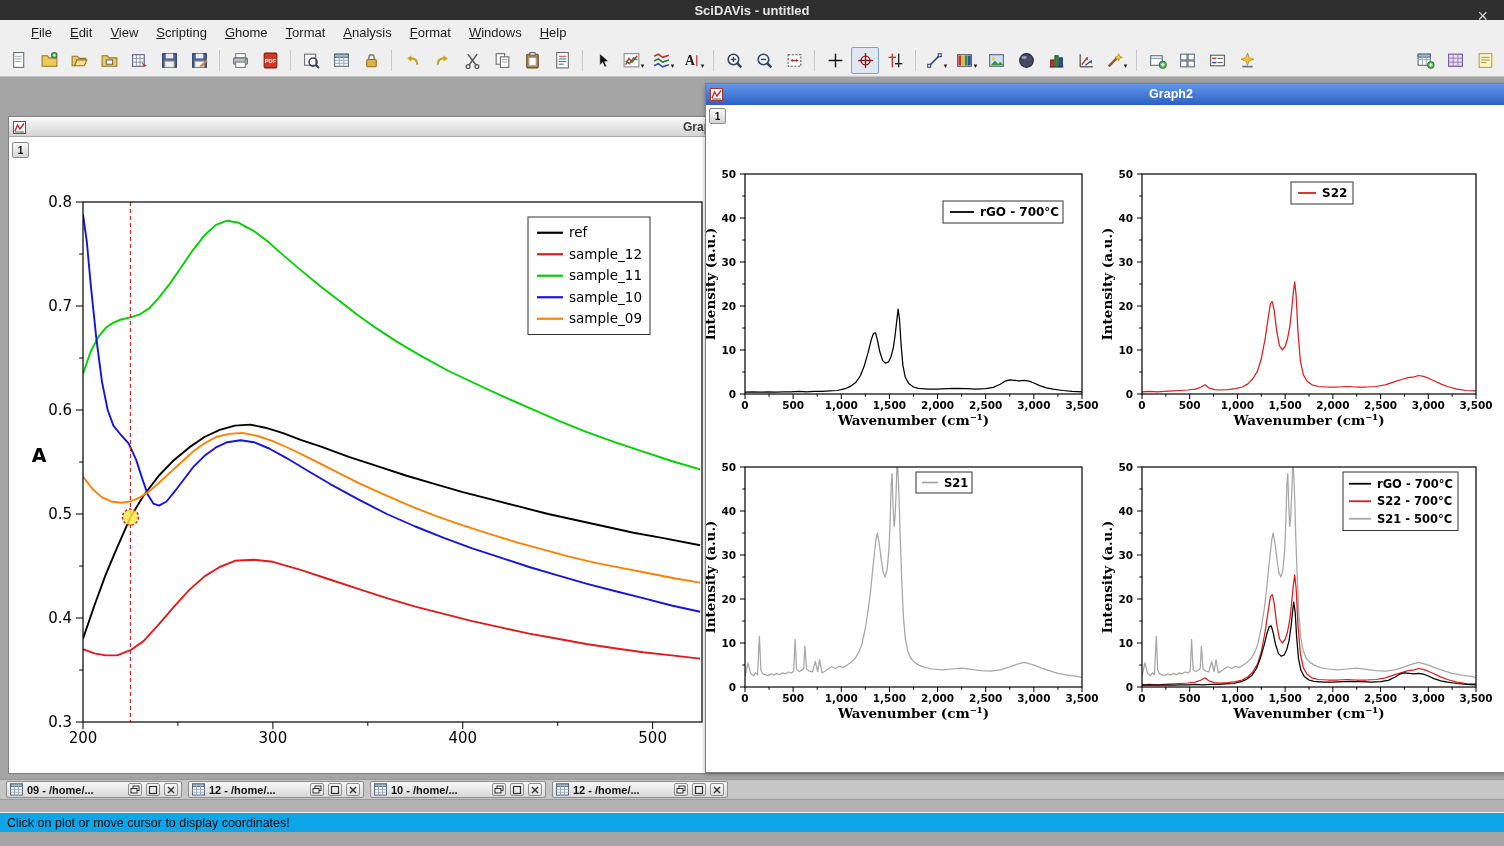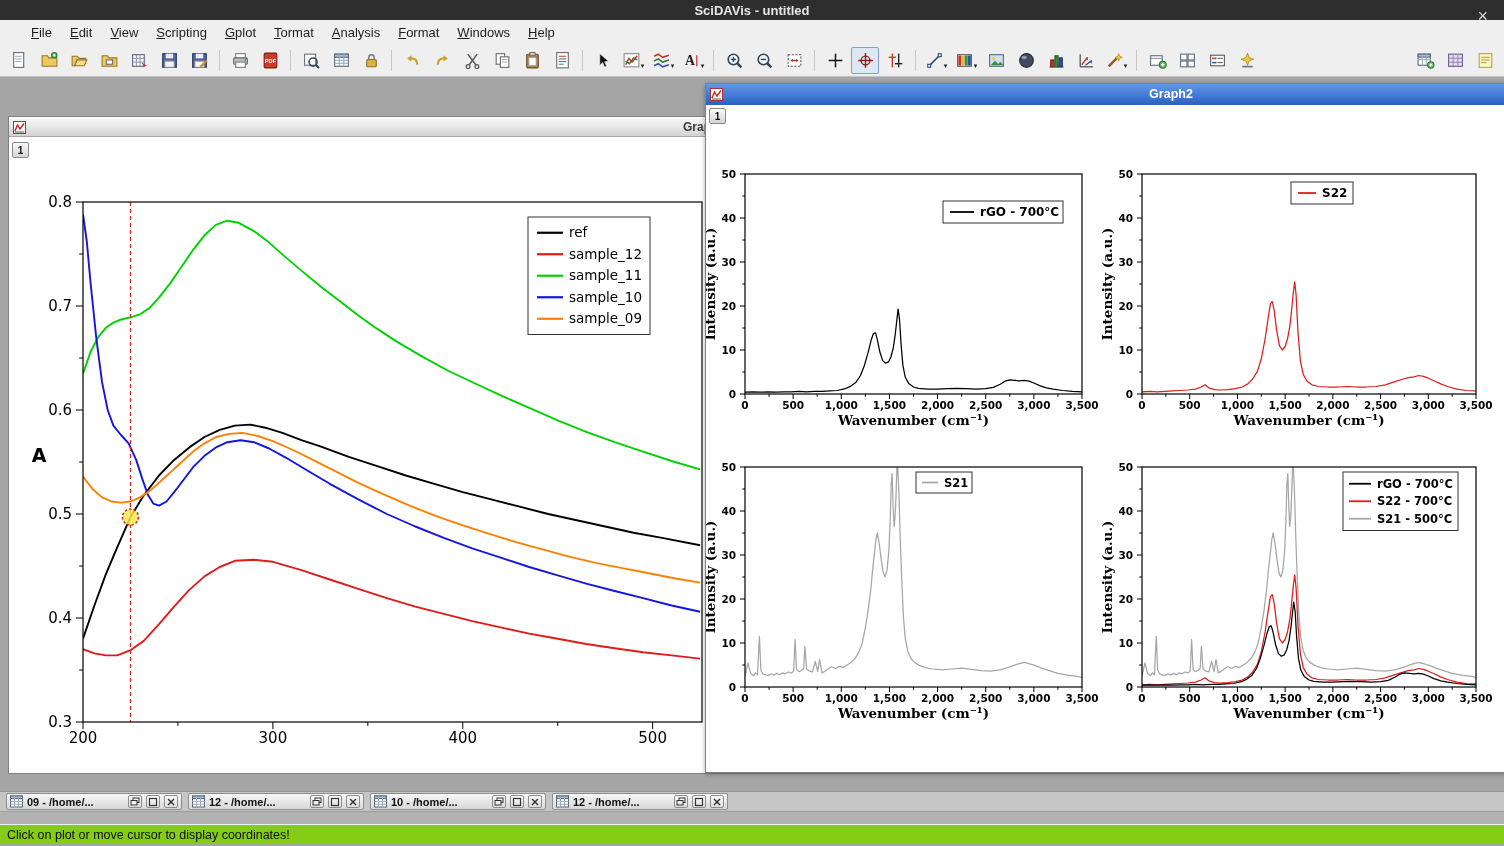--- a/index.html
+++ b/index.html
@@ -24,42 +24,42 @@
 .g1-titlebar{height:20px;background:linear-gradient(#fbfbfb,#d3d3d3);border-bottom:1px solid #a8a8a8;position:relative;}
 .g1-title{position:absolute;left:50%;top:3px;transform:translateX(-50%);font-size:12px;font-weight:bold;color:#3a3a3a;}
 .winicon{position:absolute;left:4px;top:3px;width:13px;height:13px;}
 .g2-titlebar{height:21px;background:linear-gradient(#6297ea,#2b60c2);position:relative;}
 .g2-title{position:absolute;left:50%;top:3px;transform:translateX(-50%);font-size:12.5px;font-weight:bold;color:#fff;}
 .g2-btns{position:absolute;right:3px;top:3px;display:flex;gap:3px;}
 .tb-btn{width:17px;height:15px;background:linear-gradient(#a9c4ef,#6d97dd);border:1px solid #1d4898;border-radius:2px;display:flex;align-items:center;justify-content:center;}
 .win-content{position:relative;background:#fff;height:calc(100% - 21px);overflow:hidden;}
 .layerbtn{position:absolute;left:3px;top:5px;width:17px;height:16px;font-size:10px;font-weight:bold;color:#111;background:linear-gradient(#fafafa,#d5d5d5);border:1px solid #8a8a8a;border-radius:2px;z-index:5;font-family:inherit;}
 svg.chart{display:block;}
-.taskbar{height:20px;background:#c6c6c6;border-top:1px solid #989898;display:flex;align-items:stretch;padding:1px 0 1px 6px;gap:6px;margin-top:12px;}
+.taskbar{height:20px;background:#c6c6c6;border-top:1px solid #989898;display:flex;align-items:stretch;padding:1px 0 1px 6px;gap:6px;}
 .task-tab{width:176px;background:linear-gradient(#f7f7f7,#d8d8d8);border:1px solid #8d8d8d;border-radius:2px;display:flex;align-items:center;padding:0 3px;gap:4px;}
 .task-icon{display:inline-flex;}
 .task-label{font-size:11px;font-weight:bold;color:#111;flex:1;white-space:nowrap;overflow:hidden;}
 .task-btn{width:14px;height:13px;border:1px solid #8d8d8d;background:linear-gradient(#fbfbfb,#dddddd);border-radius:2px;display:flex;align-items:center;justify-content:center;}
 .substrip{height:13px;background:#b2b2b2;border-top:1px solid #9c9c9c;}
-.statusbar{height:20px;background:#84cc16;border-top:1px solid #efefef;display:flex;align-items:center;padding-left:7px;font-size:12.5px;color:#0d0d0d;}
+.statusbar{height:20px;background:#0ea5e9;border-top:1px solid #efefef;display:flex;align-items:center;padding-left:7px;font-size:12.5px;color:#0d0d0d;}
 </style>
 </head>
 <body>
 
 <div class="titlebar">
   <div class="title">SciDAVis - untitled</div>
   <div class="close">×</div>
 </div>
 
 <div class="menubar">
     <div class="menu-item"><u>F</u><span>ile</span></div>
     <div class="menu-item"><u>E</u><span>dit</span></div>
     <div class="menu-item"><u>V</u><span>iew</span></div>
     <div class="menu-item"><u>S</u><span>cripting</span></div>
-    <div class="menu-item"><u>G</u><span>plot</span></div>
+    <div class="menu-item"><u>G</u><span>home</span></div>
     <div class="menu-item"><u>T</u><span>ormat</span></div>
     <div class="menu-item"><u>A</u><span>nalysis</span></div>
     <div class="menu-item"><u>F</u><span>ormat</span></div>
     <div class="menu-item"><u>W</u><span>indows</span></div>
     <div class="menu-item"><u>H</u><span>elp</span></div>
   </div>
 <div class="toolbar">
     <div class="tool-btn">
       <span class="ic">
         <svg width="19" height="19" viewBox="0 0 18 18">

